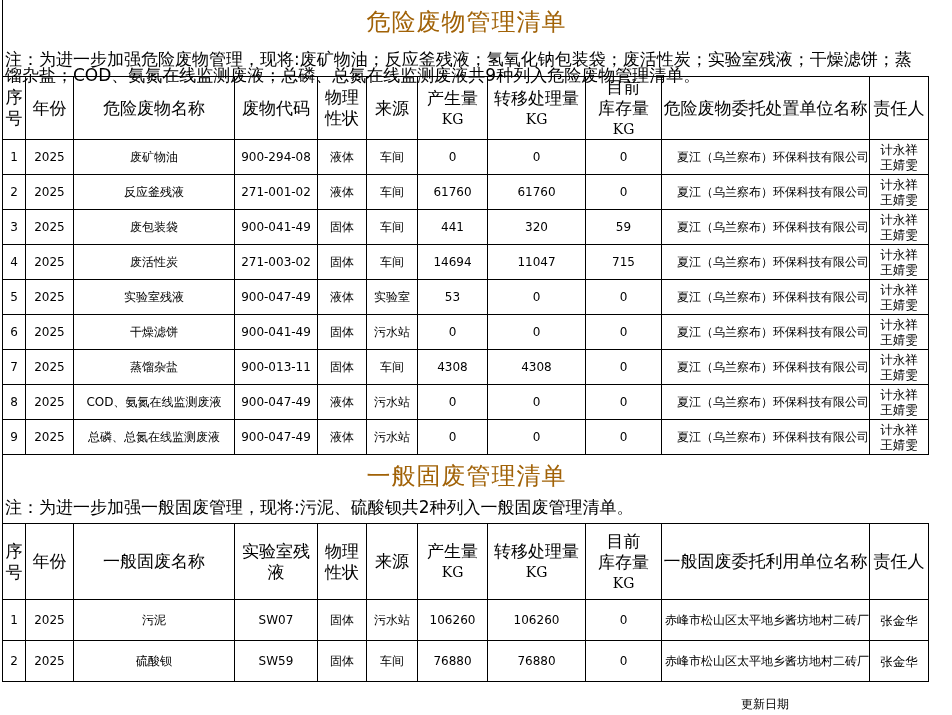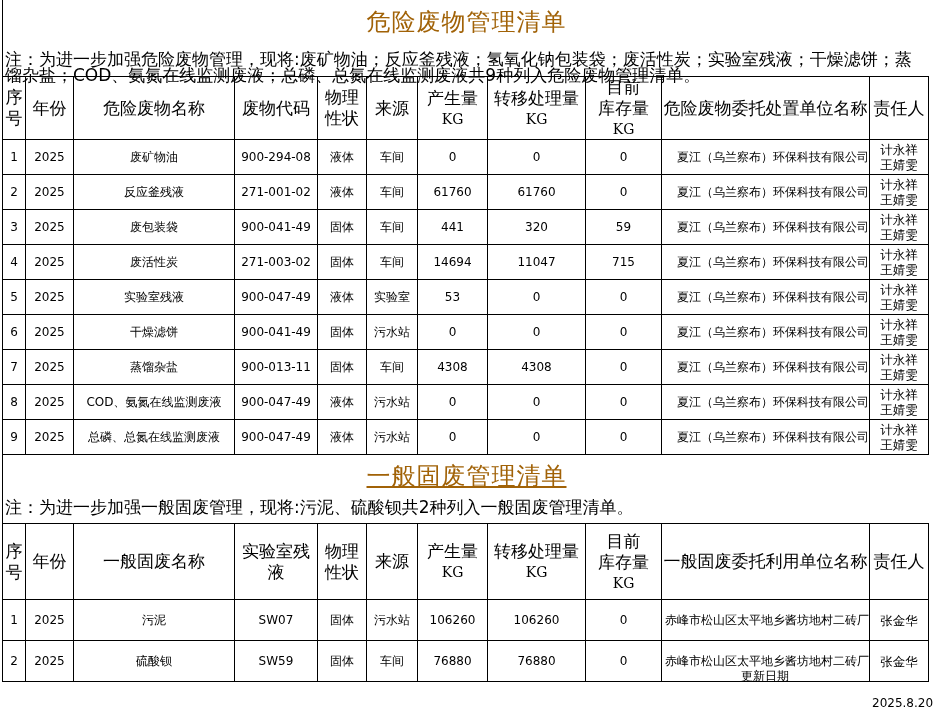--- a/index.html
+++ b/index.html
@@ -14,21 +14,21 @@
   td, th { border:1.5px solid #000; text-align:center; vertical-align:middle; padding:0; overflow:hidden; }
   th { font-family:"DejaVu Serif","Liberation Serif",serif; font-weight:normal; font-size:17px; line-height:21px; }
   th .unit { display:block; font-size:14px; line-height:20px; }
   td { font-size:12px; line-height:16px; }
   td.person { font-size:12.5px; line-height:15px; }
   td.company { text-align:right; font-size:12px; }
   .hdr-row { height:62px; }
   .hw-row { height:35px; }
   .gw-hdr-row { height:76px; }
   .gw-row { height:41px; }
-  .footer { position:absolute; top:664px; left:0; width:952px; height:20px; font-size:12px; }
+  .footer { position:absolute; top:692px; left:0; width:952px; height:20px; font-size:12px; }
   .footer .lbl { position:absolute; left:741px; top:4px; }
   .footer .val { position:absolute; left:872px; top:4px;margin-top:28px; }
 </style>
 </head>
 <body>
 
 <div class="sheet">
 
   <div style="border-left:1.5px solid #000;">
     <div class="title">危险废物管理清单</div>
@@ -206,21 +206,21 @@
           <td class="company">夏江（乌兰察布）环保科技有限公司</td>
           <td class="person">
             <div>计永祥</div>
             <div>王婧雯</div>
           </td>
         </tr>
       </tbody>
   </table>
 
   <div style="border-left:1.5px solid #000;">
-    <div class="title" style="height:42px;text-decoration:underline;">一般固废管理清单</div>
+    <div class="title" style="height:42px;">一般固废管理清单</div>
     <div class="note" style="height:26px;padding-top:2px;">注：为进一步加强一般固废管理，现将:污泥、硫酸钡共2种列入一般固废管理清单。</div>
   </div>
 
   <table>
     <colgroup>
       <col style="width:23px">
         <col style="width:48px">
         <col style="width:161px">
         <col style="width:83px">
       <col style="width:49px">

